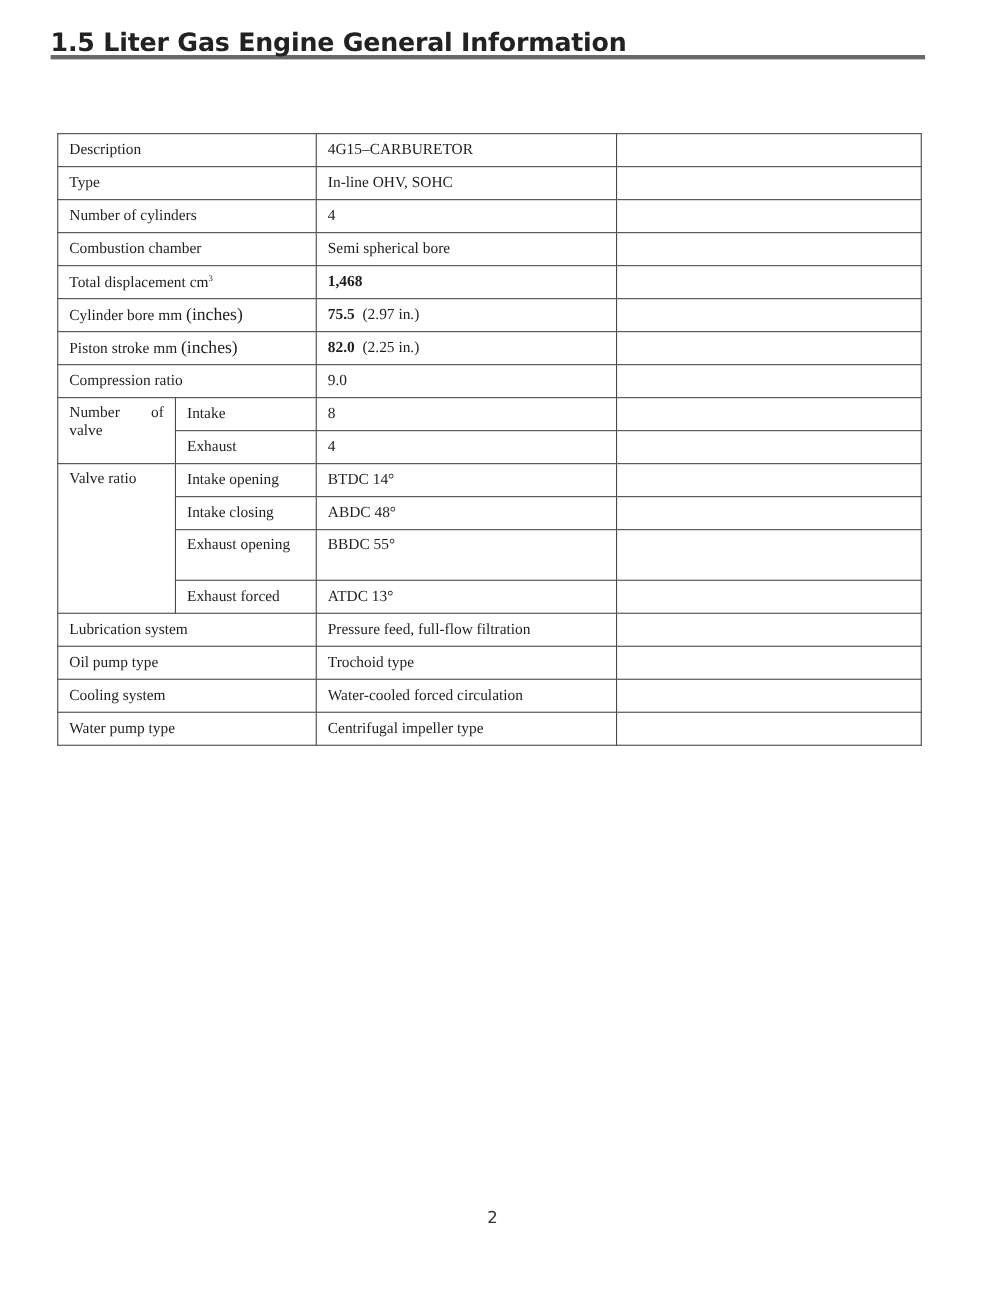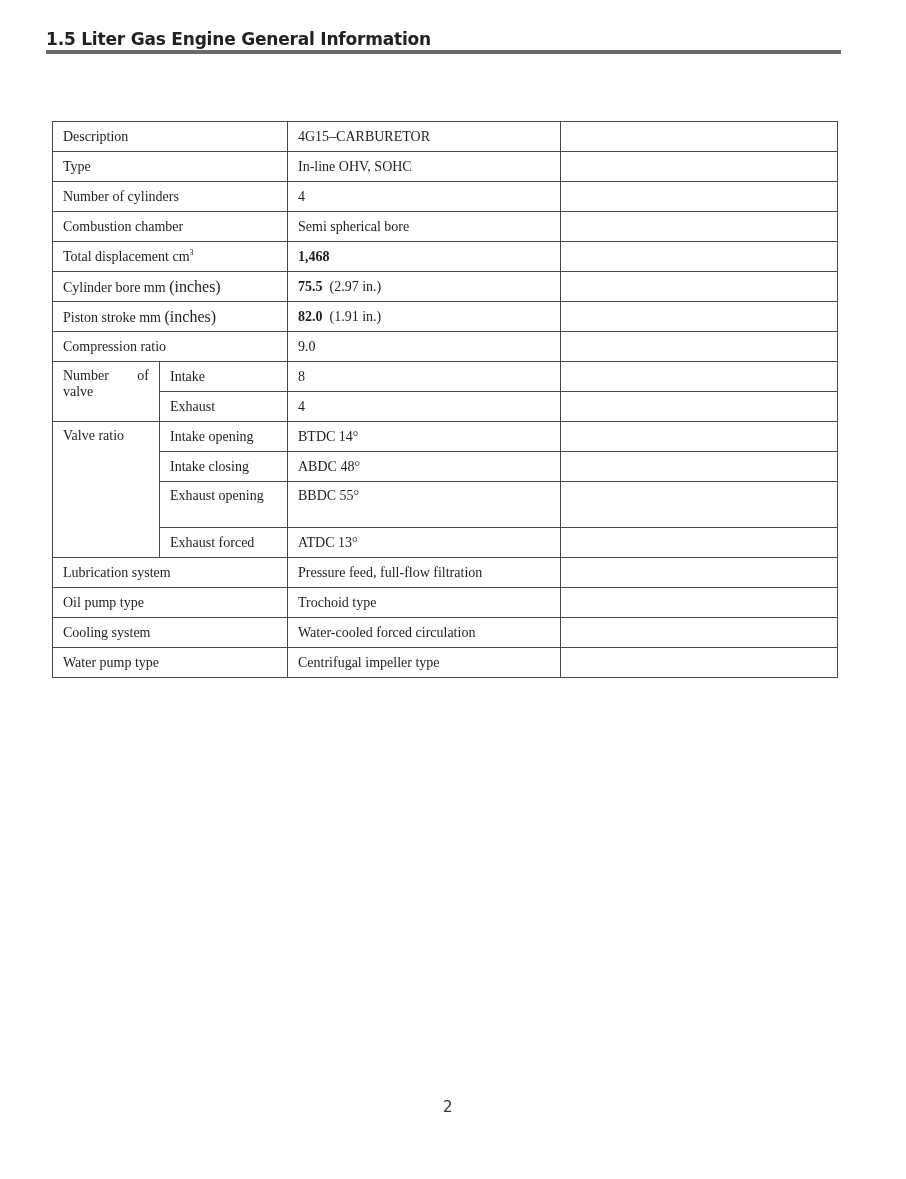--- a/index.html
+++ b/index.html
@@ -1,18 +1,18 @@
 <!DOCTYPE html>
 <html><head>
 <meta charset="utf-8">
 <style>
   html, body { margin: 0; padding: 0; background: #ffffff; }
   body { width: 906px; height: 1179px; position: relative; overflow: hidden; font-family: "Liberation Sans", sans-serif; color: #1a1a1a; }
   .header { position: absolute; left: 46px; top: 28px; width: 795px; }
-  .header-title { font-family: "DejaVu Sans", sans-serif; font-weight: bold; font-size: 17px; letter-spacing: -0.2px; color: #222; line-height: 22px; }
+  .header-title { font-family: "DejaVu Sans", sans-serif; font-weight: bold; font-size: 23px; letter-spacing: -0.2px; color: #222; line-height: 22px; }
   .header-rule { height: 4px; background: #6a6a6a; margin-top: 0px; }
   table.spec { position: absolute; left: 52px; top: 121px; width: 786px; border-collapse: collapse; font-size: 14px; }
   table.spec td { border: 1.5px solid #4a4a4a; padding: 0 10px; height: 29px; vertical-align: middle; color: #1e1e1e; font-family: Liberation Serif, serif; }
   table.spec td.lbl { width: 214px; }
   table.spec td.val { width: 252px; }
   table.spec td.blank { width: 256px; }
   table.spec td.grp { width: 86px; vertical-align: top; padding-top: 6px; }
   table.spec td.sub { width: 107px; }
   table.spec td.top { vertical-align: top; padding-top: 6px; }
   .grp-just { text-align: justify; text-align-last: left; margin-top: 18px; }
@@ -56,21 +56,21 @@
       <td class="val num-bold">1,468</td>
       <td class="blank"></td>
     </tr>
     <tr>
       <td class="lbl" colspan="2"><span>Cylinder bore mm</span> <span class="big-paren">(inches)</span></td>
       <td class="val"><span class="num-bold">75.5</span>&nbsp; <span>(2.97 in.)</span></td>
       <td class="blank"></td>
     </tr>
     <tr>
       <td class="lbl" colspan="2"><span>Piston stroke mm</span> <span class="big-paren">(inches)</span></td>
-      <td class="val"><span class="num-bold">82.0</span>&nbsp; <span>(1.91 in.)</span></td>
+      <td class="val"><span class="num-bold">82.0</span>&nbsp; <span>(2.25 in.)</span></td>
       <td class="blank"></td>
     </tr>
     <tr>
       <td class="lbl" colspan="2">Compression ratio</td>
       <td class="val">9.0</td>
       <td class="blank"></td>
     </tr>
 
     <tr>
       <td class="grp grp-just" rowspan="2">Number of valve</td>

